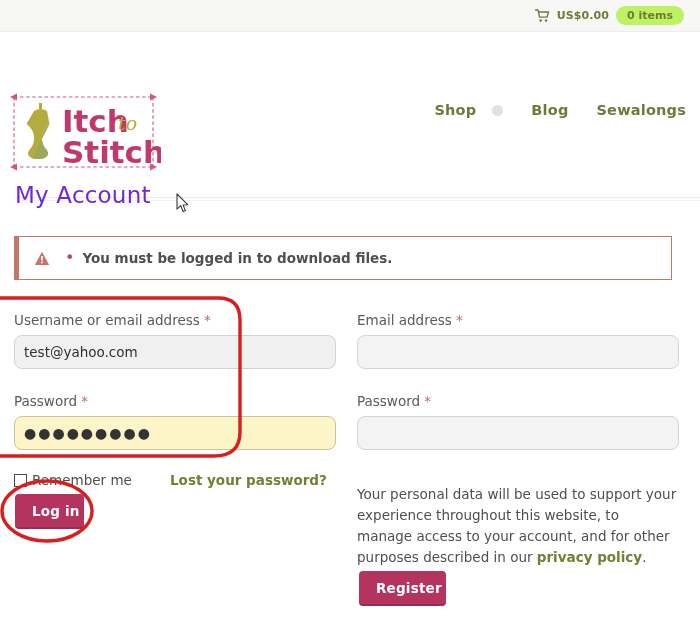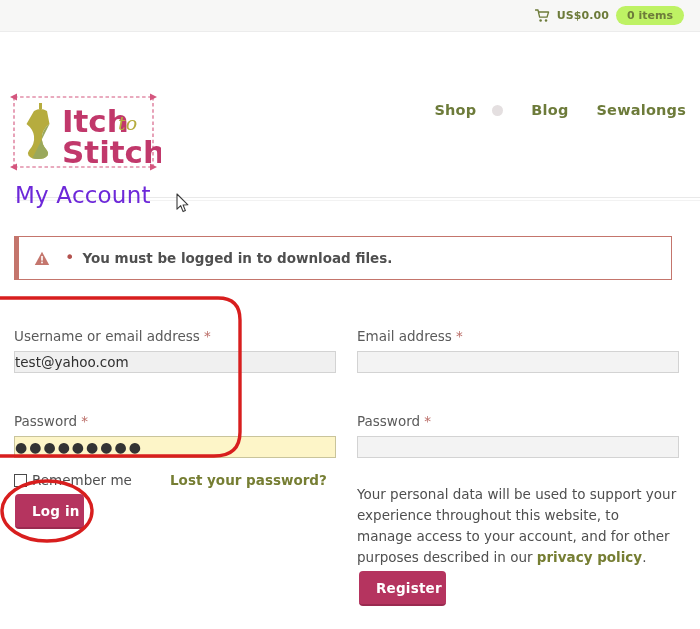--- a/index.html
+++ b/index.html
@@ -170,39 +170,38 @@
     top: 0;
   }
   .col-login { left: 14px; width: 322px; }
   .col-register { left: 357px; width: 322px; }
 
   .field-label {
     font-size: 13.5px;
     color: #5a5a5a;
     display: block;
     margin-bottom: 7px;
-    margin-top: 16px;
   }
   .req {
     color: #bb6e68;
     font-size: 13.5px;
   }
   .text-input {
     display: block;
     width: 100%;
-    height: 22px;
+    height: 34px;
     box-sizing: border-box;
     border: 1px solid #d3d3d3;
     background: #f3f3f3;
     font-size: 13.5px;
     font-family: "DejaVu Sans", "Liberation Sans", sans-serif;
     color: #333333;
-    padding: 0 0;
+    padding: 0 9px;
     outline: none;
-    border-radius: 0;
+    border-radius: 8px;
   }
   .text-input.filled {
     background: #f0f0f0;
     color: #2f2f2f;
   }
   .text-input.autofill {
     background: #fdf5c8;
     border-color: #c9c49b;
     letter-spacing: 2px;
     font-size: 14px;

